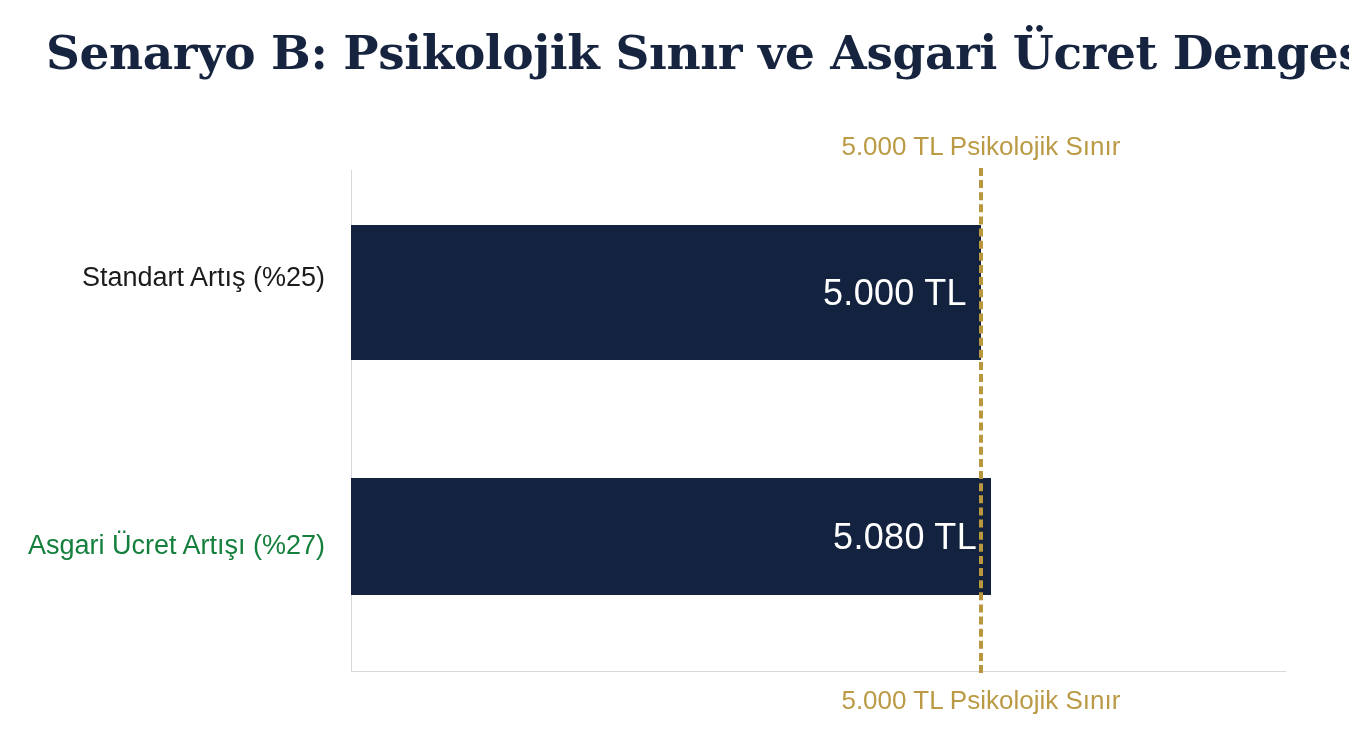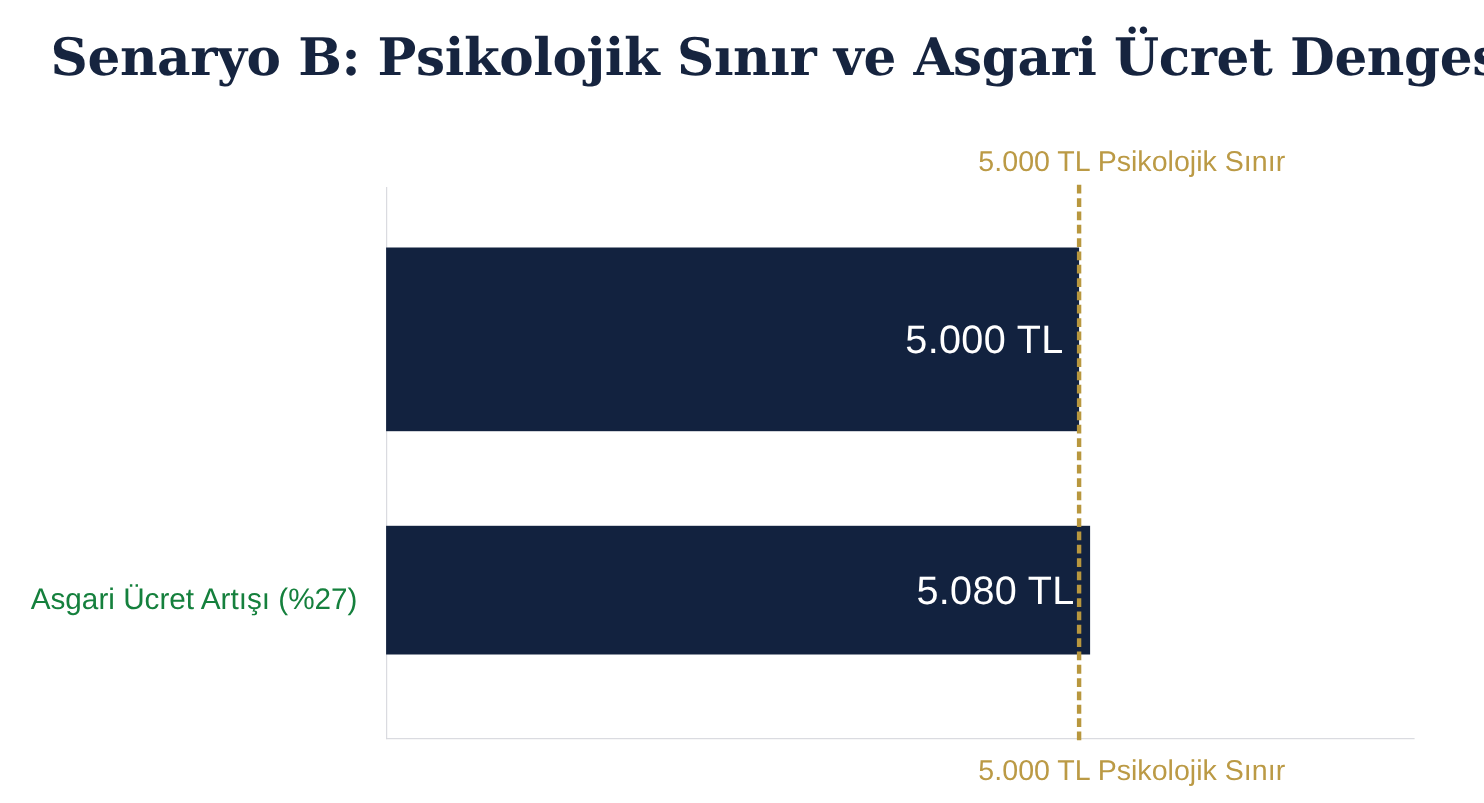--- a/index.html
+++ b/index.html
@@ -76,21 +76,21 @@
     transform: translateY(-50%);
     color: #ffffff;
     font-family: "Liberation Sans", sans-serif;
     font-size: 36px;
     font-weight: 400;
     letter-spacing: 0.3px;
     white-space: nowrap;
   }
 
   
-  #bar-row-0 .bar { top: 55px;  height: 167px; }
+  #bar-row-0 .bar { top: 55px;  height: 135px; }
   #bar-row-1 .bar { top: 308px; height: 117px; }
   #cat-label-0 {
     position: absolute;
     left: 0px;
     top: 277px;
     width: 325px;
     text-align: right;
     transform: translateY(-50%);
     color: #1b1b1b;
     font-size: 27px;
@@ -116,32 +116,32 @@
     width: 0px;
     border-left: 4px dashed #b8973e;
   }
   .threshold-label {
     position: absolute;
     color: #bb9a45;
     font-family: "Liberation Sans", sans-serif;
     font-size: 26px;
     white-space: nowrap;
     transform: translateX(-50%);
-    margin-left: 48px;
   }
   #threshold-label-top { top: 131px; }
   #threshold-label-bottom { top: 685px; }
 </style>
 </head>
 <body>
 
 <div id="chart-figure">
 
   <div id="chart-title">Senaryo B: Psikolojik Sınır ve Asgari Ücret Dengesi</div>
 
+  <div id="cat-label-0">Standart Artış (%25)</div>
   <div id="cat-label-1">Asgari Ücret Artışı (%27)</div>
 
   <div id="plot-area">
     <div id="axis-y-line"></div>
     <div id="axis-x-line"></div>
 
     <div id="bar-row-0">
       <div class="bar" id="bar-0" style="width: 629.9px; background: rgb(18, 34, 63);">
         <span class="bar-value">5.000 TL</span>
       </div>

